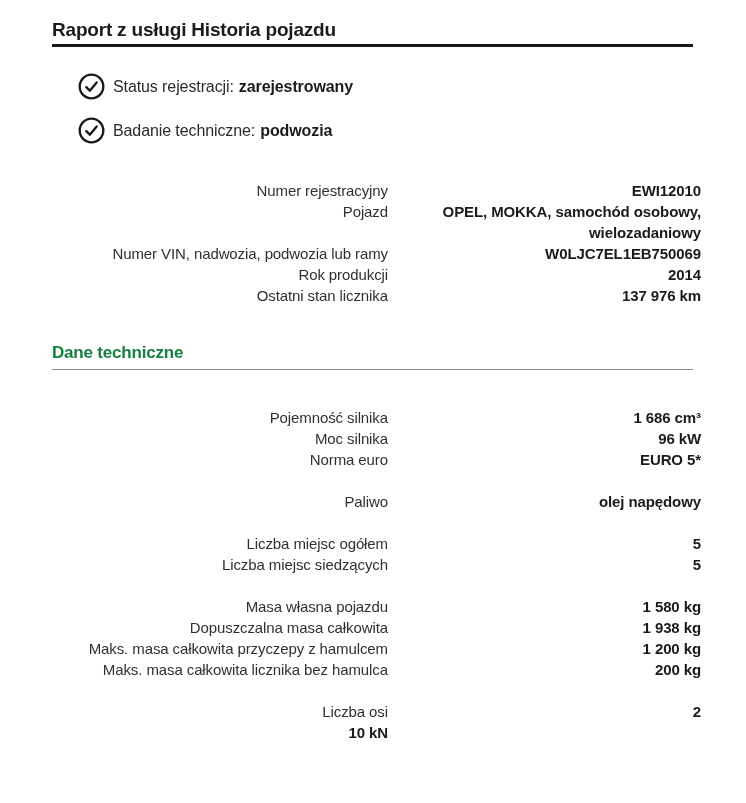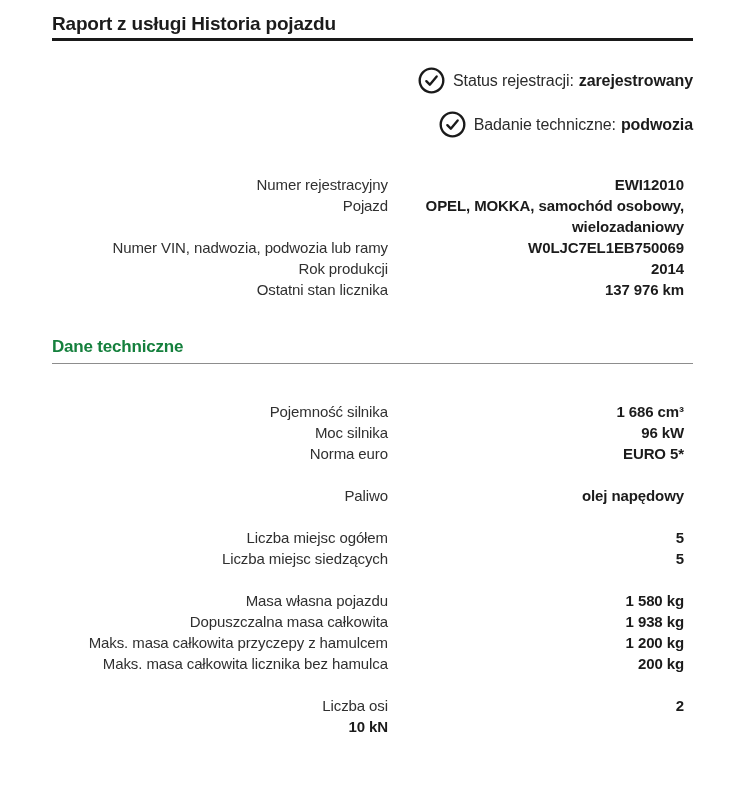--- a/index.html
+++ b/index.html
@@ -16,21 +16,21 @@
   }
   .page {
     width: 746px;
     height: 803px;
     padding: 0 53px 0 52px;
   }
 
   
   .report-title {
     margin: 0;
-    padding-top: 12px;
+    padding-top: 18px;
     font-size: 19px;
     line-height: 23px;
     font-weight: 700;
     letter-spacing: -0.2px;
     color: #1b1b1b;
   }
   .title-rule {
     height: 3px;
     background: #1a1a1a;
     margin-top: 3px;
@@ -40,21 +40,20 @@
   .status-list {
     list-style: none;
     margin: 26px 0 0;
     padding: 0 0 0 26px;
   }
   .status-item {
     display: flex;
     align-items: center;
     height: 27px;
     margin-bottom: 17px;
-    justify-content: flex-end;
   }
   .check-icon {
     width: 27px;
     height: 27px;
     flex: 0 0 27px;
     display: inline-flex;
   }
   .status-text {
     margin-left: 8px;
     font-size: 16px;
@@ -65,21 +64,21 @@
   .status-text b {
     font-weight: 700;
     color: #1b1b1b;
     margin-left: 5px;
   }
 
   
   .kv-row {
     display: grid;
     grid-template-columns: 336px 293px;
-    column-gap: 3px;
+    column-gap: 20px;
     font-size: 15px;
     line-height: 21px;
     letter-spacing: -0.1px;
   }
   .kv-label {
     text-align: right;
     font-weight: 400;
     color: #303030;
   }
   .kv-value {

